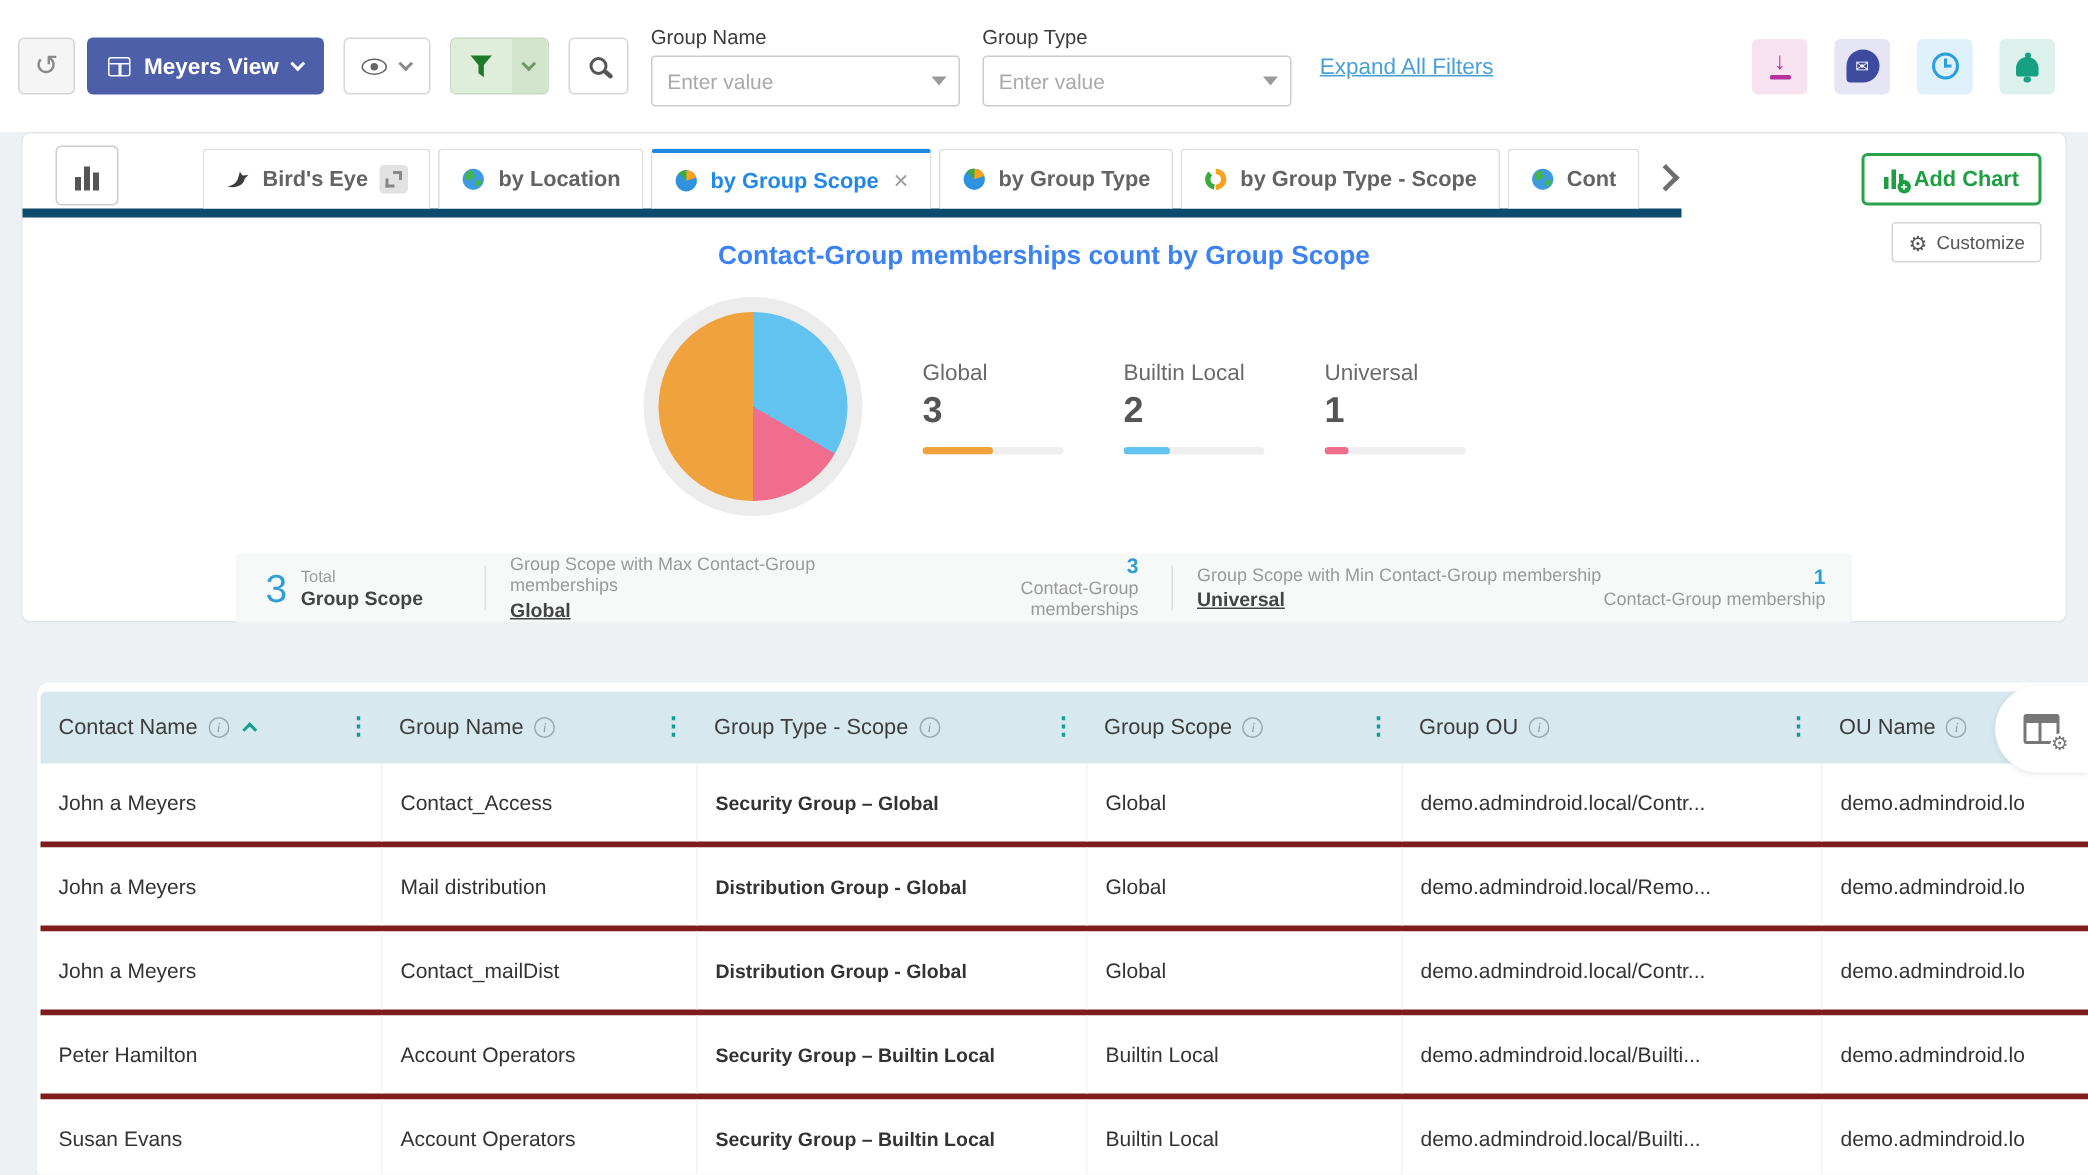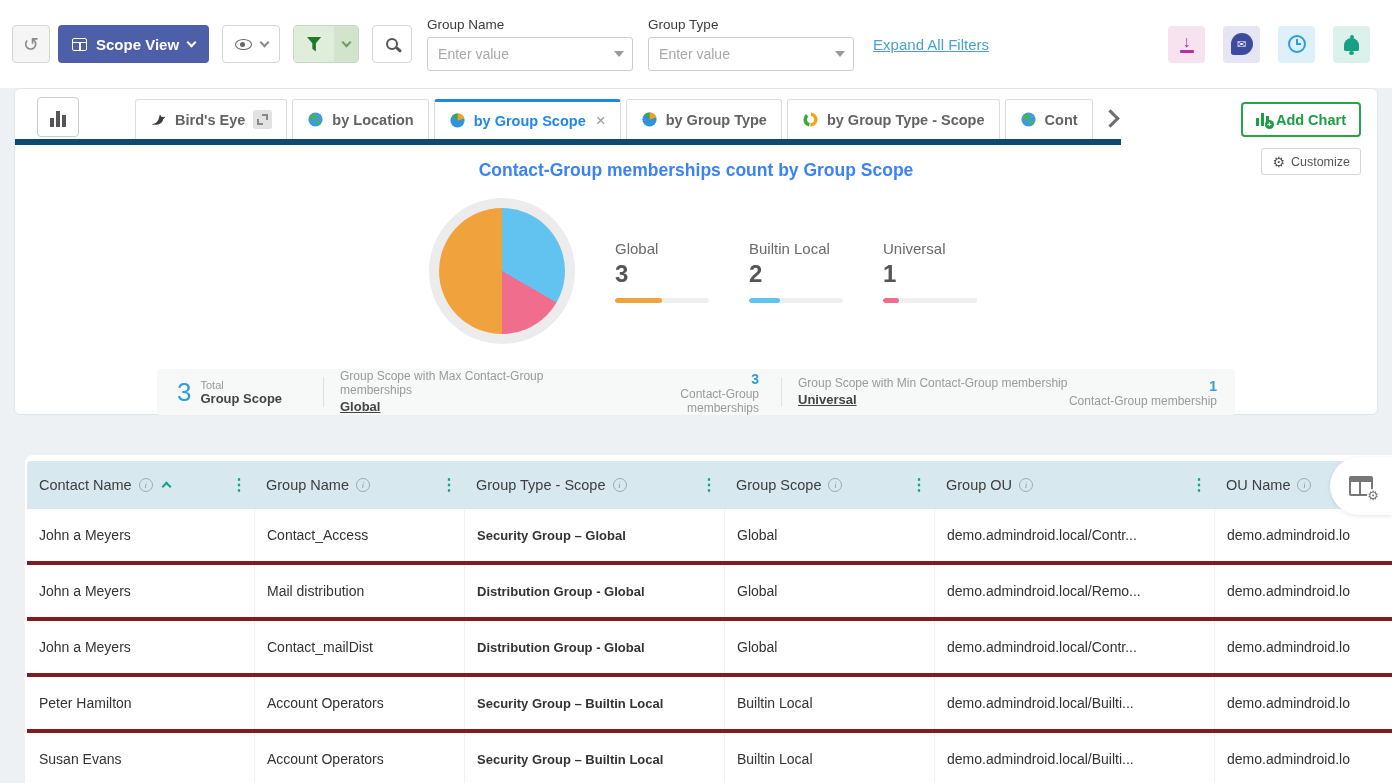--- a/index.html
+++ b/index.html
@@ -101,21 +101,21 @@
   .lg-fill { height:100%; border-radius:3px; }
 
   
   .summary { margin:25px auto 0; width:1078px; height:46px; background:#f7f8f8; border-radius:3px;
              display:flex; align-items:center; padding:0 12px; }
   .sum-total { display:flex; align-items:center; gap:9px; width:138px; padding-left:8px; }
   .sum-big { font-size:26px; color:#2e9fd6; }
   .sum-t1 { font-size:11px; color:#9a9a9a; }
   .sum-t2 { font-size:13px; color:#444; font-weight:700; }
   .sum-div { width:1px; height:30px; background:#dfdfdf; margin:0 16px; }
-  .sum-sec { flex:1; display:flex; align-items:flex-end; justify-content:space-between; padding-right:6px; }
+  .sum-sec { flex:1; display:flex; align-items:flex-start; justify-content:space-between; padding-right:6px; }
   .sum-cap { font-size:12px; color:#9a9a9a; }
   .sum-link { font-size:13px; color:#444; font-weight:700; text-decoration:underline; cursor:pointer; margin-top:2px; display:inline-block; }
   .sum-val { font-size:14px; color:#2e9fd6; font-weight:700; text-align:right; }
 
   
   .table-card { margin:40px 0 0 25px; width:1367px; height:328px; background:#fff; border-radius:8px 0 0 0; padding:6px 0 0 2px; position:relative; }
   .thead { display:flex; background:#d7e9ef; height:48px; border-radius:4px 0 0 0; position:relative; }
   .th { display:flex; align-items:center; gap:7px; padding-left:12px; position:relative;
         font-size:14.5px; color:#3d3d3d; cursor:pointer; }
   .info-i { width:14px; height:14px; border:1px solid #9aabb5; border-radius:50%; color:#8a9aa5; font-size:9px;
@@ -137,21 +137,21 @@
 </style>
 </head>
 <body>
 
 <div class="toolbar">
   <button class="btn refresh-btn">
     <span>↺</span>
   </button>
   <button class="btn combo-btn">
     <span class="grid-icon"></span>
-    <span>Scope View</span>
+    <span>Meyers View</span>
     <span class="chev white"></span>
   </button>
   <button class="btn eye-btn">
     <span class="eye-icon"></span>
     <span class="chev"></span>
   </button>
   <div class="filter-btn">
     <span class="filter-main">
       <span class="funnel-icon"></span>
     </span>

